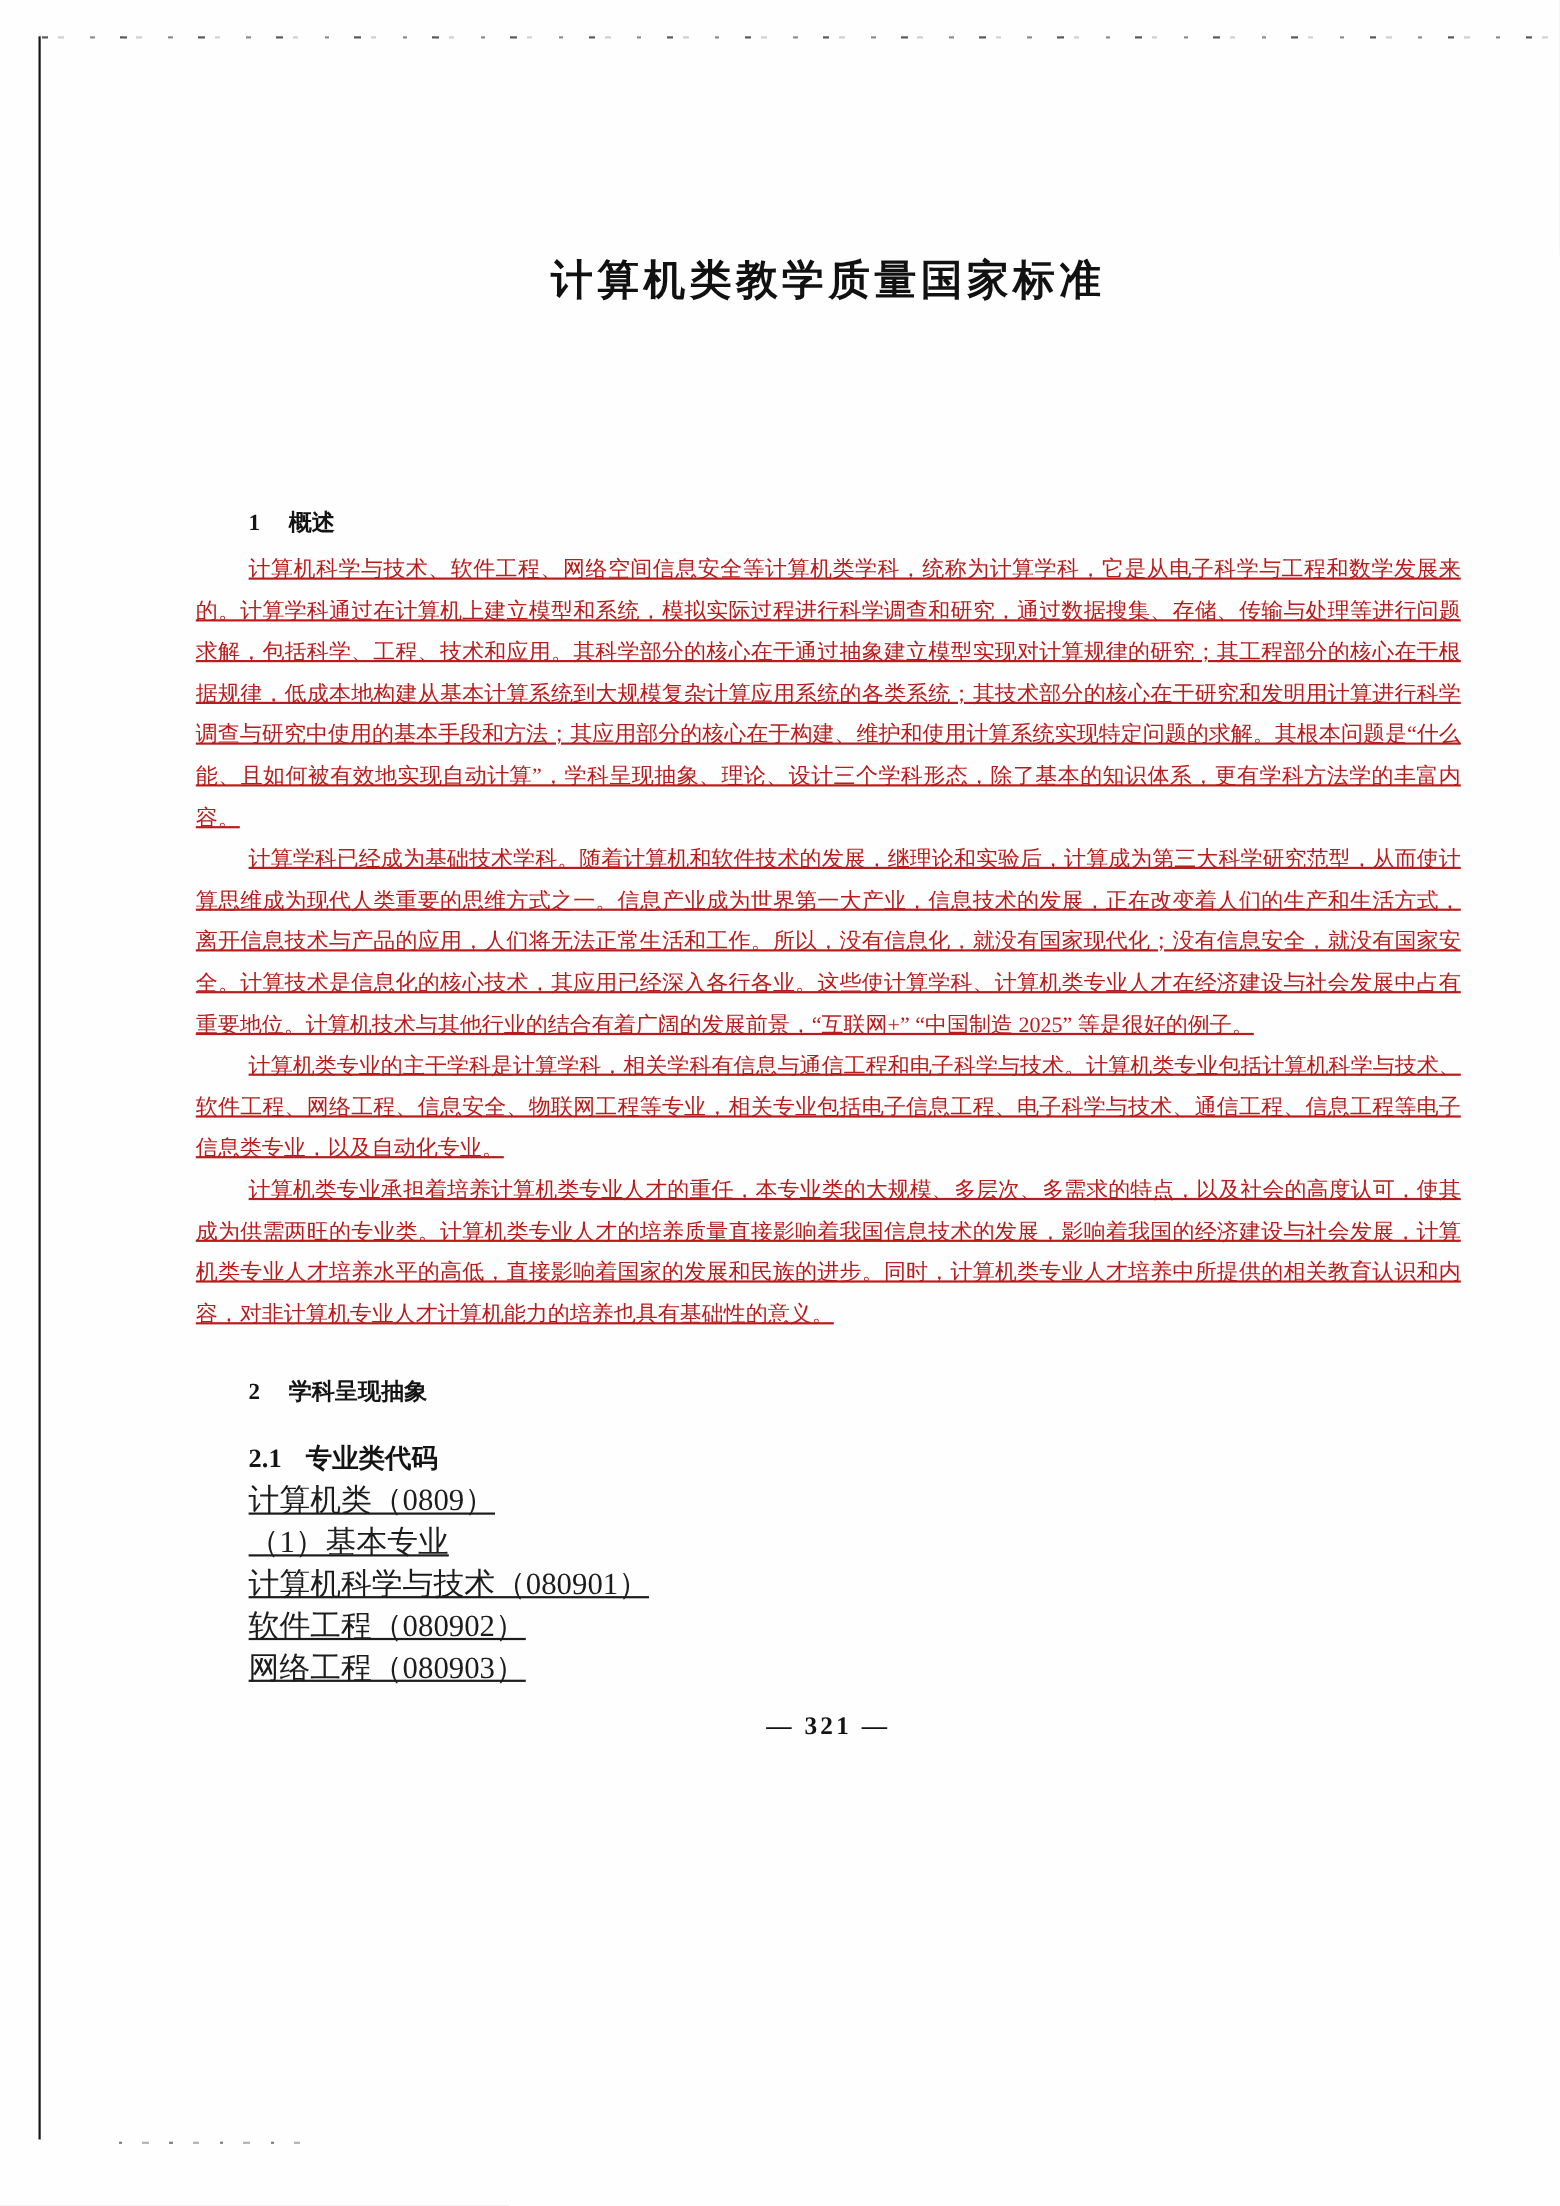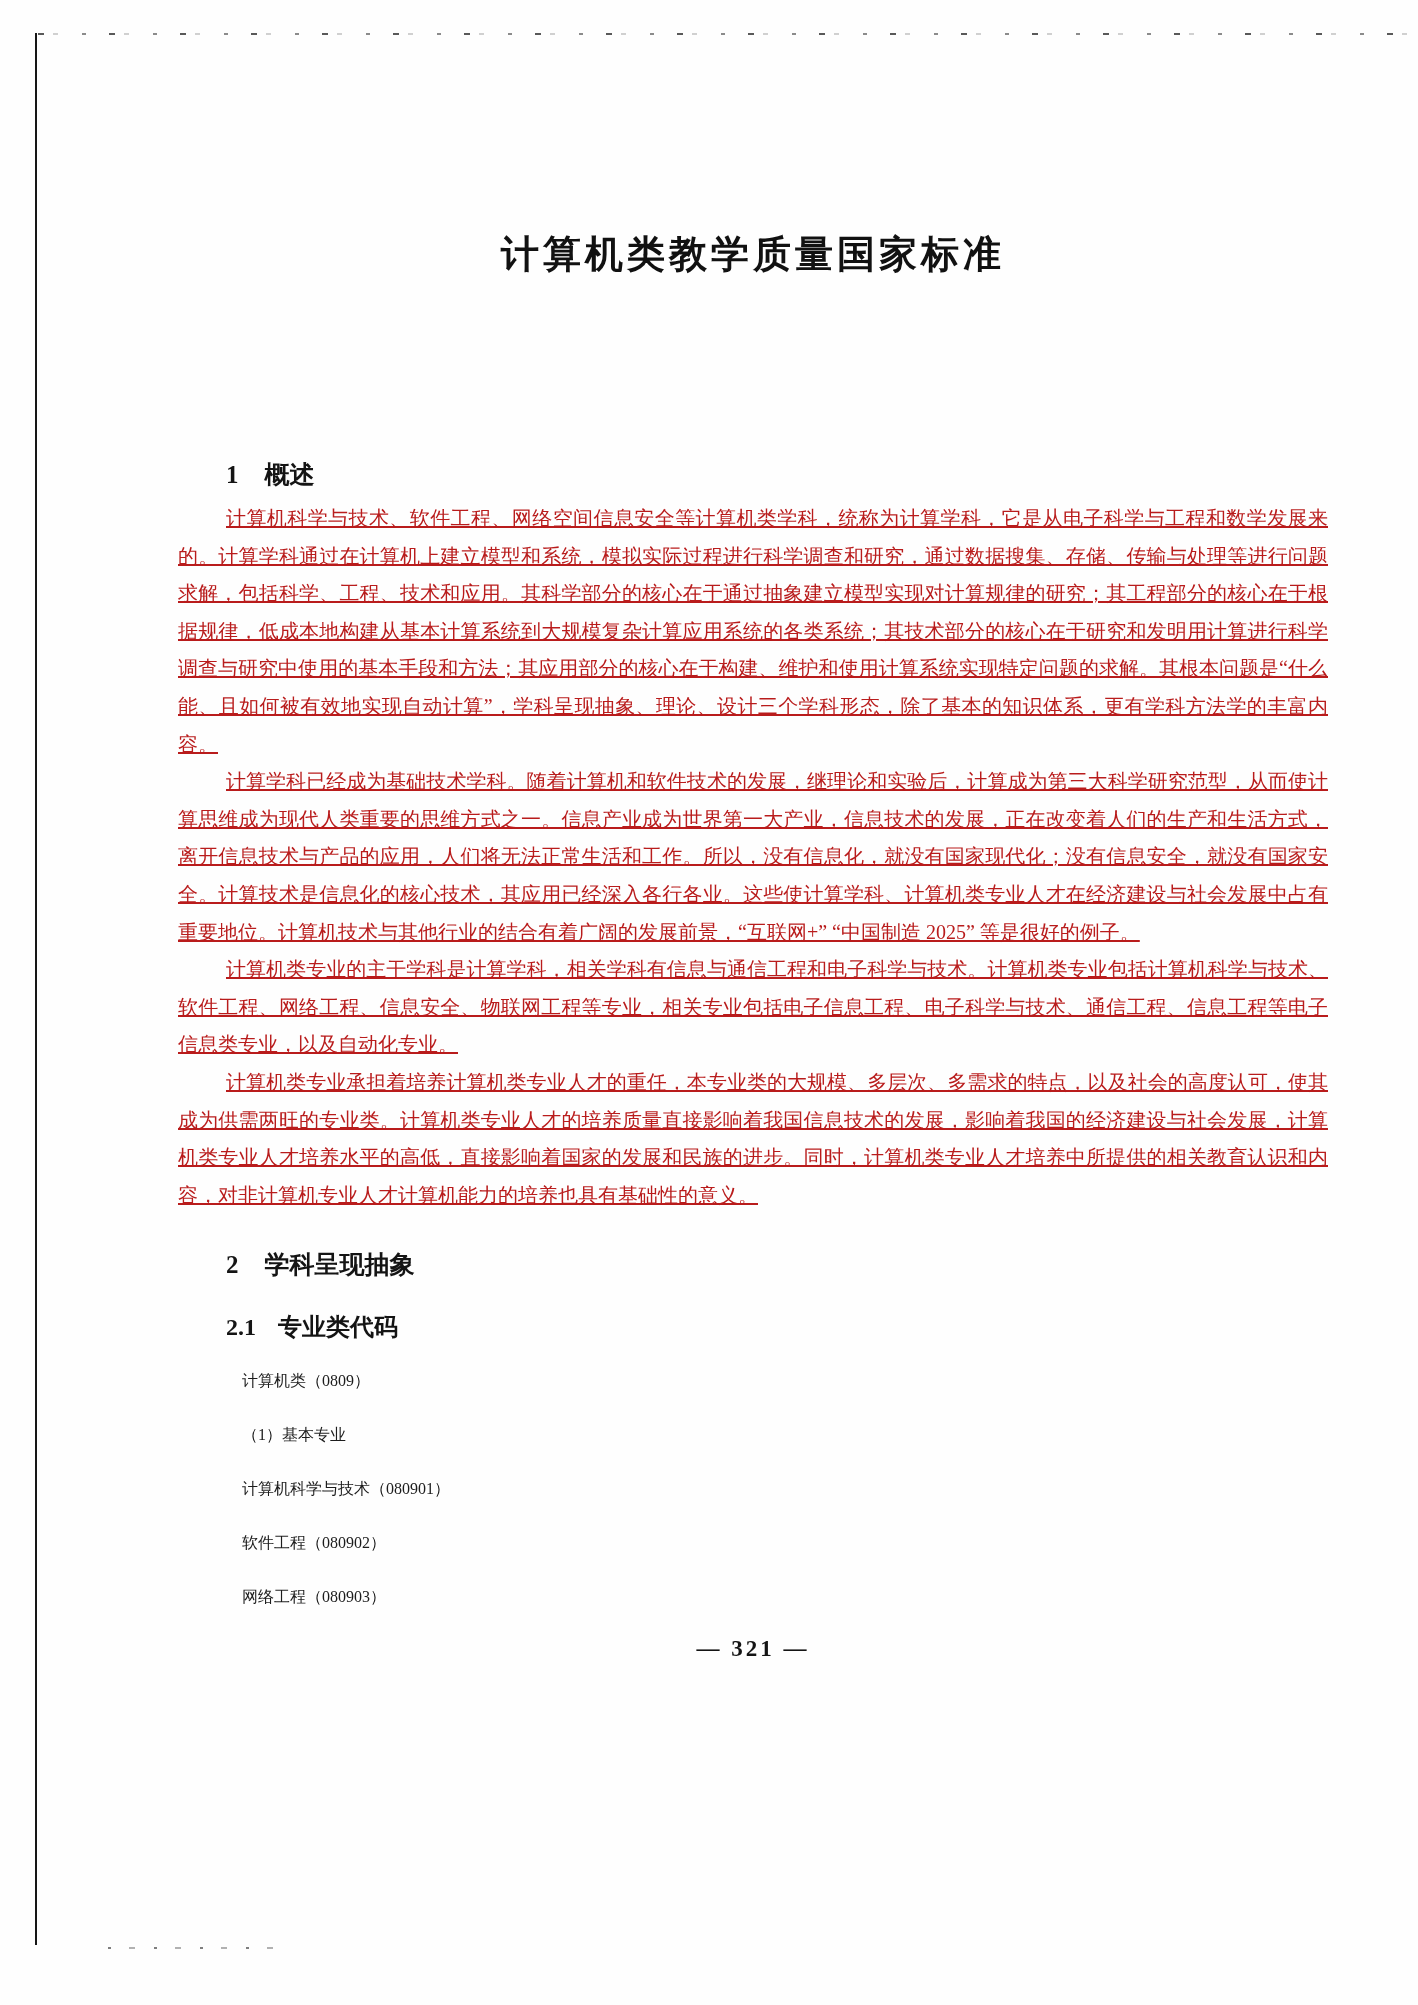--- a/index.html
+++ b/index.html
@@ -63,46 +63,47 @@
     margin: 218px 0 0 0;
     text-align: center;
     font-size: 38px;
     font-weight: bold;
     letter-spacing: 4px;
     color: #111;
     white-space: nowrap;
   }
   .section-heading {
     font-weight: bold;
-    font-size: 25px;
+    font-size: 21px;
     padding-left: 48px;
     color: #141414;
     line-height: 34px;
   }
   .h-s1 { margin-top: 178px; }
   .h-s2 { margin-top: 34px; }
   .h-sub { margin-top: 26px; font-size: 24px; line-height: 38px; }
   .sec-num { display: inline-block; margin-right: 26px; }
   .sub-num { display: inline-block; margin-right: 22px; text-align: center; }
   .body-para {
     margin: 0;
     font-size: 20px;
     line-height: 37.6px;
     text-align: justify;
     text-indent: 48px;
     color: #b91c1c;
     text-decoration: underline;
   }
   .first-para { margin-top: 8px; }
   .plain-line {
-    margin: 16px;
-    font-size: 16px;
+    margin: 0;
+    font-size: 28px;
     line-height: 38px;
     padding-left: 48px;
     color: #1c1c1c;
+    text-decoration: underline;
   }
   .page-number {
     margin-top: 20px;
     text-align: center;
     font-size: 23px;
     font-weight: bold;
     letter-spacing: 3px;
     color: #141414;
   }
 </style>

